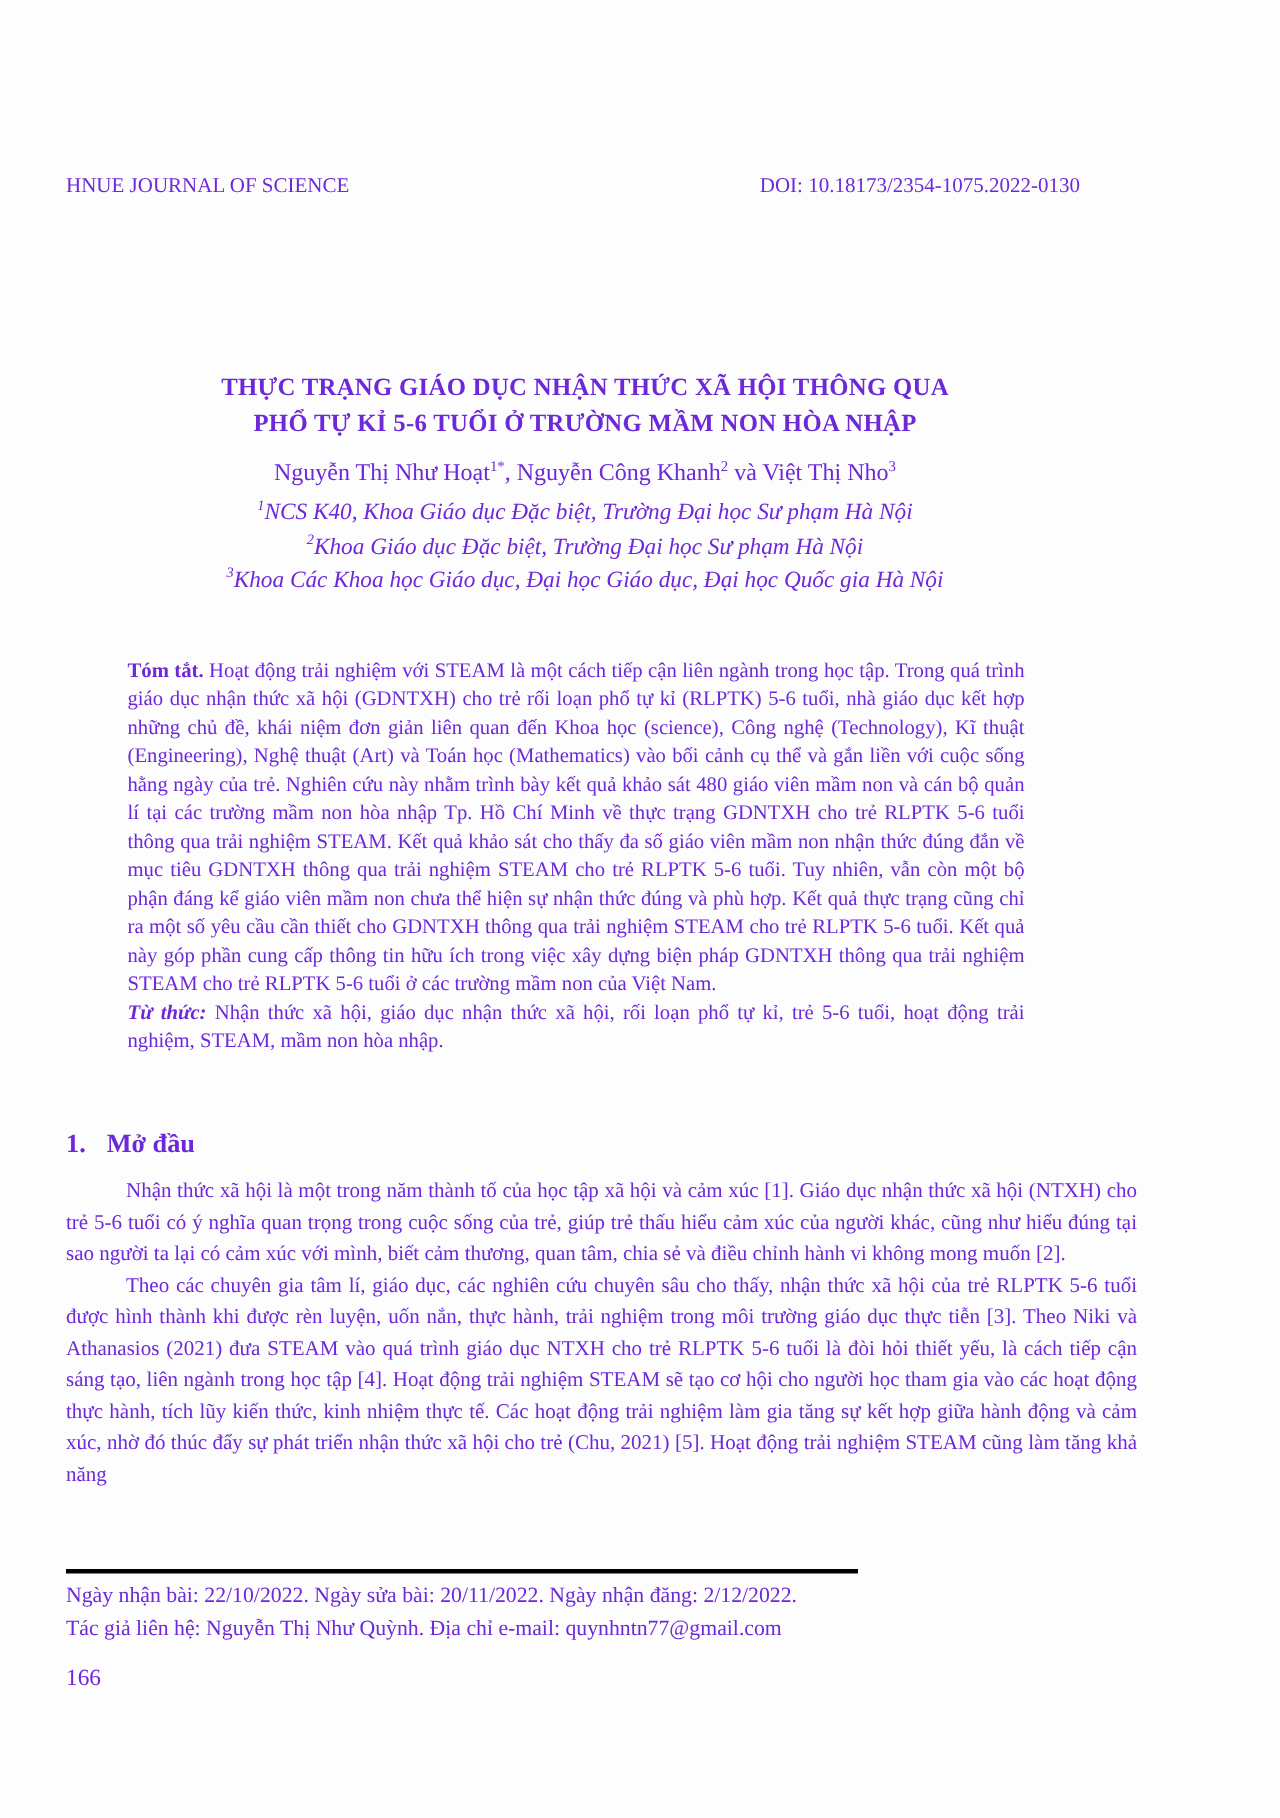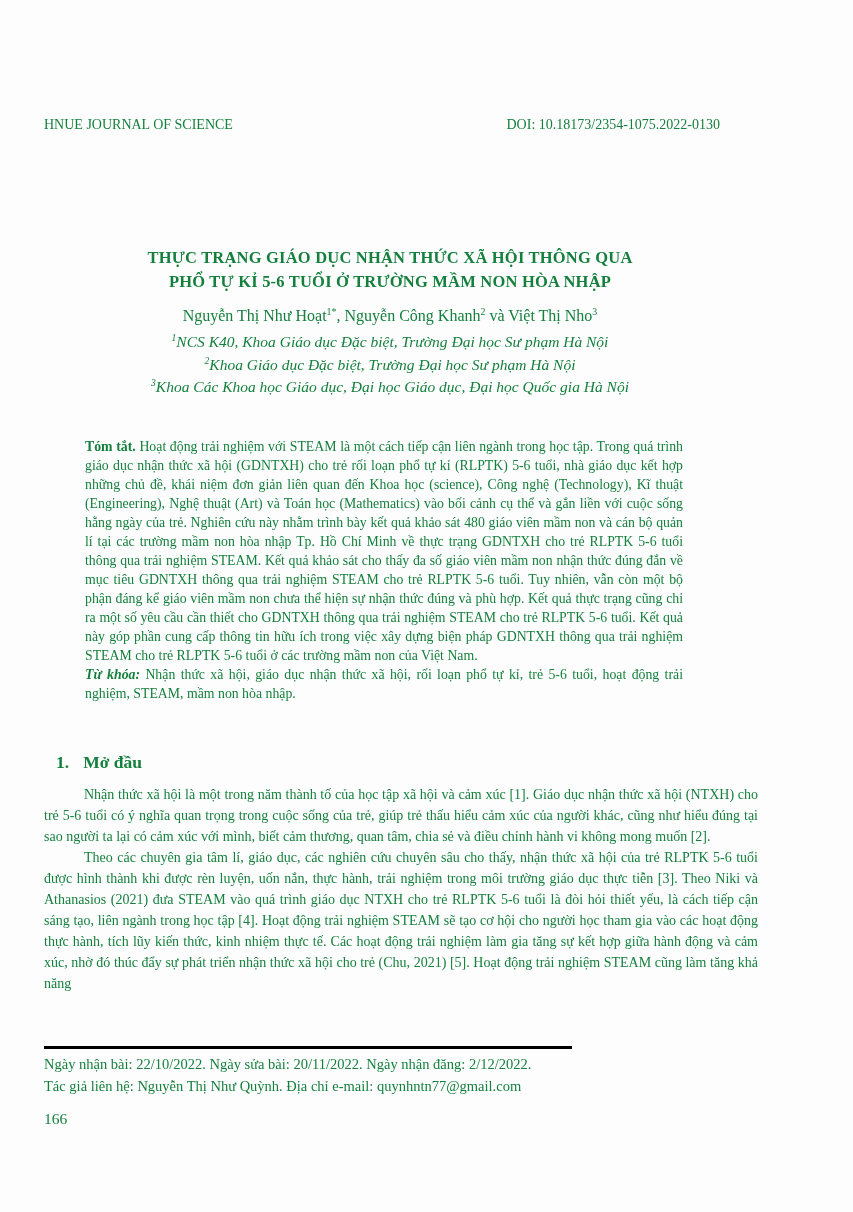--- a/index.html
+++ b/index.html
@@ -2,21 +2,21 @@
 <html><head>
 <meta charset="utf-8">
 <style>
   html, body { margin: 0; padding: 0; background: #ffffff; }
   .page {
     position: relative;
     width: 853px;
     height: 1212px;
     background: #fdfdfd;
     font-family: "Liberation Serif", "DejaVu Serif", serif;
-    color: #15803d;
+    color: #6d28d9;
     overflow: hidden;
   }
 
   
   .header {
     position: absolute;
     left: 44px;
     top: 114px;
     width: 676px;
     font-size: 14px;
@@ -66,21 +66,21 @@
   .kw-label { font-weight: bold; font-style: italic; }
 
   
   .main {
     position: absolute;
     left: 44px;
     top: 752px;
     width: 714px;
   }
   .sec-head {
-    margin: 0 0 11px 12px;
+    margin: 0 0 11px 0;
     font-size: 17.5px;
     font-weight: bold;
   }
   .sec-num { margin-right: 14px; }
   .body-p {
     margin: 0;
     text-align: justify;
     text-indent: 40px;
     font-size: 14px;
     line-height: 21px;
@@ -129,21 +129,21 @@
     <p class="authors"><span>Nguyễn Thị Như Hoạt</span><sup>1*</sup><span>, </span><span>Nguyễn Công Khanh</span><sup>2</sup><span> và </span><span>Việt Thị Nho</span><sup>3</sup></p>
     <div class="affils">
       <p class="affil"><sup>1</sup><span>NCS K40, Khoa Giáo dục Đặc biệt, Trường Đại học Sư phạm Hà Nội</span></p>
       <p class="affil"><sup>2</sup><span>Khoa Giáo dục Đặc biệt, Trường Đại học Sư phạm Hà Nội</span></p>
       <p class="affil"><sup>3</sup><span>Khoa Các Khoa học Giáo dục, Đại học Giáo dục, Đại học Quốc gia Hà Nội</span></p>
     </div>
   </section>
 
   <section class="abstract">
     <p class="abs-p"><span class="abs-label">Tóm tắt.</span><span> Hoạt động trải nghiệm với STEAM là một cách tiếp cận liên ngành trong học tập. Trong quá trình giáo dục nhận thức xã hội (GDNTXH) cho trẻ rối loạn phổ tự kỉ (RLPTK) 5-6 tuổi, nhà giáo dục kết hợp những chủ đề, khái niệm đơn giản liên quan đến Khoa học (science), Công nghệ (Technology), Kĩ thuật (Engineering), Nghệ thuật (Art) và Toán học (Mathematics) vào bối cảnh cụ thể và gắn liền với cuộc sống hằng ngày của trẻ. Nghiên cứu này nhằm trình bày kết quả khảo sát 480 giáo viên mầm non và cán bộ quản lí tại các trường mầm non hòa nhập Tp. Hồ Chí Minh về thực trạng GDNTXH cho trẻ RLPTK 5-6 tuổi thông qua trải nghiệm STEAM. Kết quả khảo sát cho thấy đa số giáo viên mầm non nhận thức đúng đắn về mục tiêu GDNTXH thông qua trải nghiệm STEAM cho trẻ RLPTK 5-6 tuổi. Tuy nhiên, vẫn còn một bộ phận đáng kể giáo viên mầm non chưa thể hiện sự nhận thức đúng và phù hợp. Kết quả thực trạng cũng chỉ ra một số yêu cầu cần thiết cho GDNTXH thông qua trải nghiệm STEAM cho trẻ RLPTK 5-6 tuổi. Kết quả này góp phần cung cấp thông tin hữu ích trong việc xây dựng biện pháp GDNTXH thông qua trải nghiệm STEAM cho trẻ RLPTK 5-6 tuổi ở các trường mầm non của Việt Nam.</span></p>
-    <p class="abs-p"><span class="kw-label">Từ khóa:</span><span> Nhận thức xã hội, giáo dục nhận thức xã hội, rối loạn phổ tự kỉ, trẻ 5-6 tuổi, hoạt động trải nghiệm, STEAM, mầm non hòa nhập.</span></p>
+    <p class="abs-p"><span class="kw-label">Từ thức:</span><span> Nhận thức xã hội, giáo dục nhận thức xã hội, rối loạn phổ tự kỉ, trẻ 5-6 tuổi, hoạt động trải nghiệm, STEAM, mầm non hòa nhập.</span></p>
   </section>
 
   <section class="main">
     <h2 class="sec-head"><span class="sec-num">1.</span><span>Mở đầu</span></h2>
     <p class="body-p">Nhận thức xã hội là một trong năm thành tố của học tập xã hội và cảm xúc [1]. Giáo dục nhận thức xã hội (NTXH) cho trẻ 5-6 tuổi có ý nghĩa quan trọng trong cuộc sống của trẻ, giúp trẻ thấu hiểu cảm xúc của người khác, cũng như hiểu đúng tại sao người ta lại có cảm xúc với mình, biết cảm thương, quan tâm, chia sẻ và điều chỉnh hành vi không mong muốn [2].</p>
     <p class="body-p">Theo các chuyên gia tâm lí, giáo dục, các nghiên cứu chuyên sâu cho thấy, nhận thức xã hội của trẻ RLPTK 5-6 tuổi được hình thành khi được rèn luyện, uốn nắn, thực hành, trải nghiệm trong môi trường giáo dục thực tiễn [3]. Theo Niki và Athanasios (2021) đưa STEAM vào quá trình giáo dục NTXH cho trẻ RLPTK 5-6 tuổi là đòi hỏi thiết yếu, là cách tiếp cận sáng tạo, liên ngành trong học tập [4]. Hoạt động trải nghiệm STEAM sẽ tạo cơ hội cho người học tham gia vào các hoạt động thực hành, tích lũy kiến thức, kinh nhiệm thực tế. Các hoạt động trải nghiệm làm gia tăng sự kết hợp giữa hành động và cảm xúc, nhờ đó thúc đẩy sự phát triển nhận thức xã hội cho trẻ (Chu, 2021) [5]. Hoạt động trải nghiệm STEAM cũng làm tăng khả năng</p>
   </section>
 
   <footer class="footnote">
     <div class="rule"></div>

